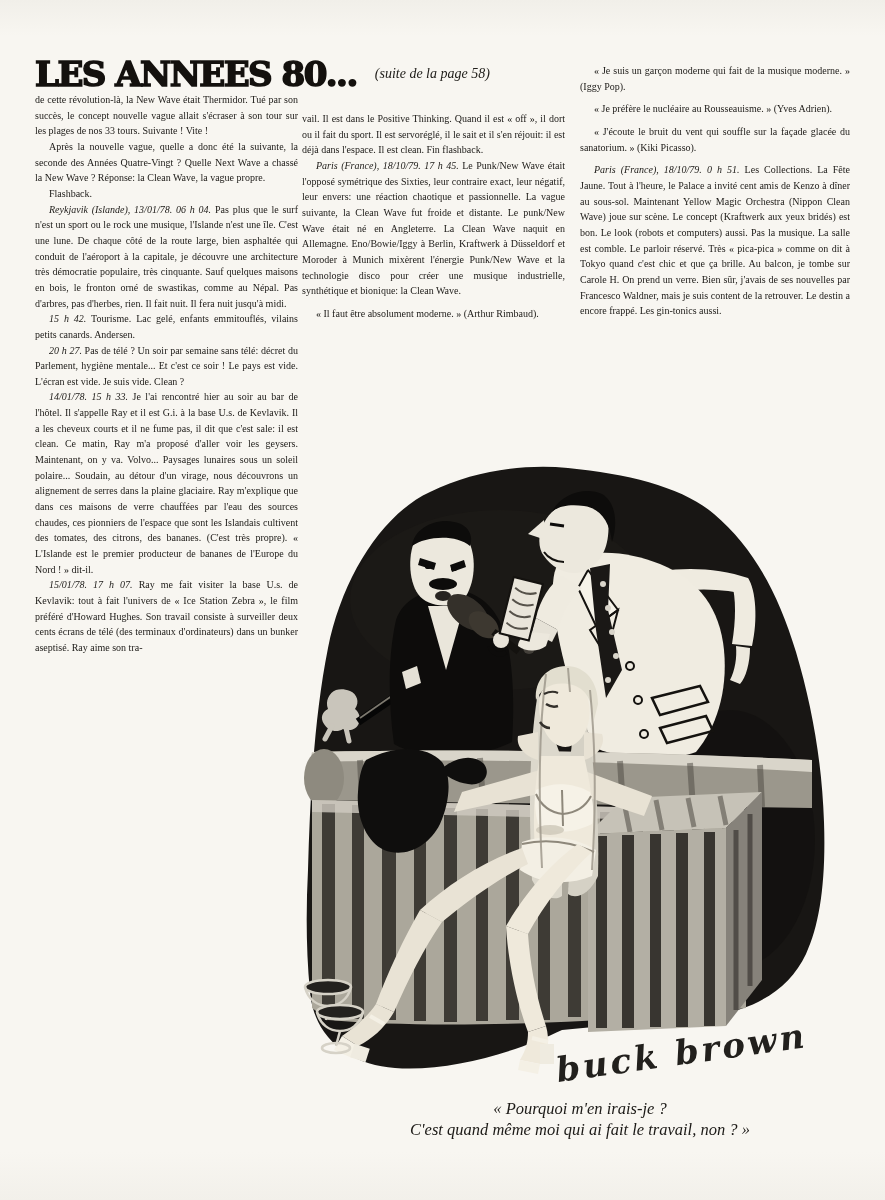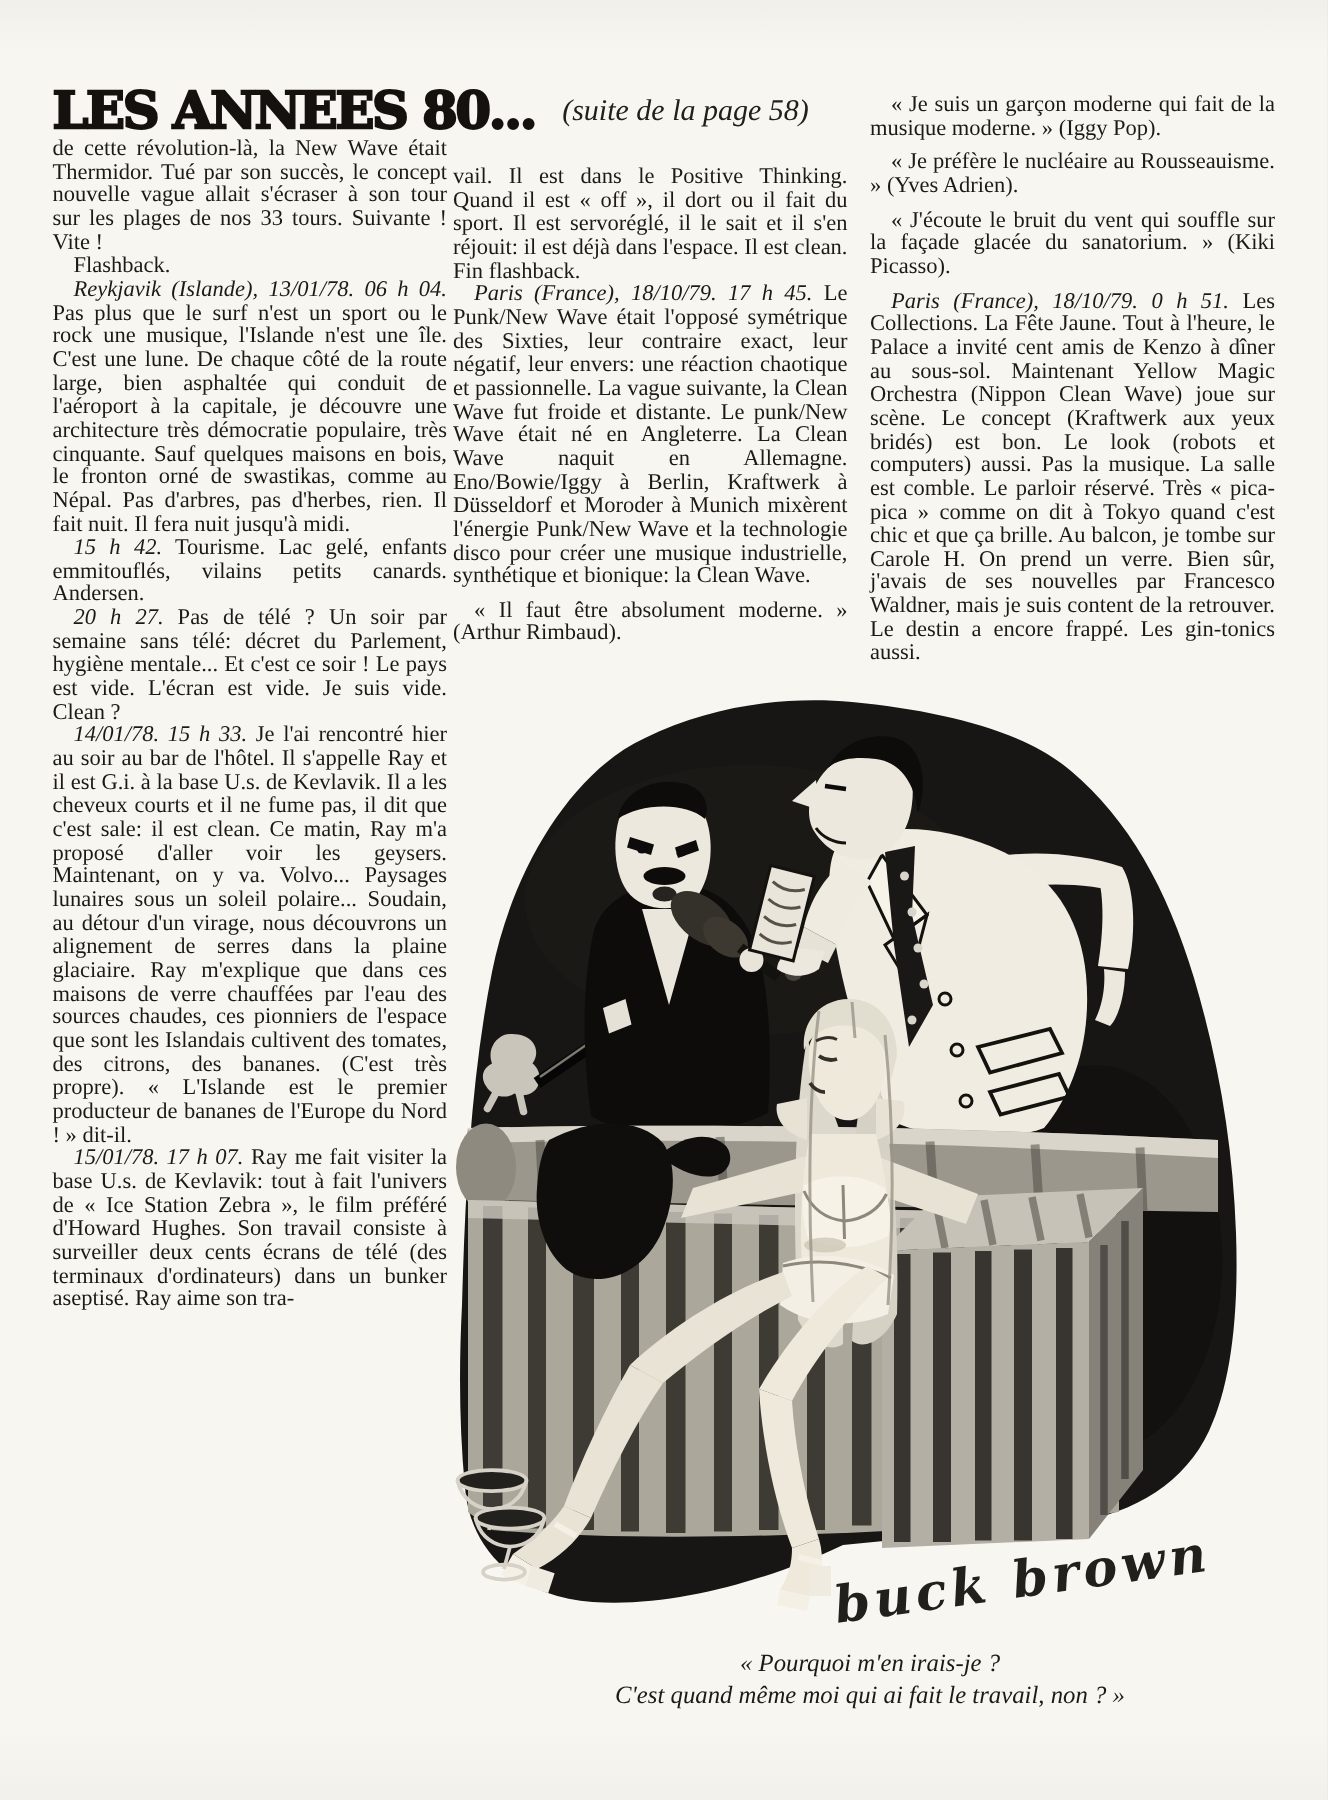--- a/index.html
+++ b/index.html
@@ -17,25 +17,25 @@
     position:absolute;left:35px;top:56px;
     display:flex;align-items:center;gap:18px;white-space:nowrap;
   }
   .masthead .title{
     font-family:"DejaVu Serif","Liberation Serif",serif;
     font-weight:900;font-size:34px;line-height:36px;
     letter-spacing:-1.5px;color:#14110e;
     -webkit-text-stroke:1.6px #14110e;
   }
   .masthead .subtitle{
-    font-style:italic;font-size:20px;color:#22201c;
+    font-style:italic;font-size:14px;color:#22201c;
   }
   .col{
     position:absolute;width:263px;
-    font-size:15px;line-height:15.65px;
+    font-size:10px;line-height:15.65px;
     text-align:justify;color:#1c1a17;
   }
   #col1{left:35px;top:92px;}
   #col2{left:302px;top:111px;}
   #col3{left:580px;top:63px;width:270px;}
   .col p{margin:0;}
   .col p.indent{text-indent:14px;}
   .col p.gap{margin-top:7px;}
   .ital{font-style:italic;}
   .illustration{
@@ -52,20 +52,21 @@
 
 <div class="page">
 
   <div class="masthead">
     <span class="title">LES ANNEES 80...</span>
     <span class="subtitle">(suite de la page 58)</span>
   </div>
 
   <div class="col" id="col1">
       <p class=""><span>de cette révolution-là, la New Wave était Thermidor. Tué par son succès, le concept nouvelle vague allait s'écraser à son tour sur les plages de nos 33 tours. Suivante ! Vite !</span></p>
+      <p class="indent"><span>Après la nouvelle vague, quelle a donc été la suivante, la seconde des Années Quatre-Vingt ? Quelle Next Wave a chassé la New Wave ? Réponse: la Clean Wave, la vague propre.</span></p>
       <p class="indent"><span>Flashback.</span></p>
       <p class="indent"><span class="ital">Reykjavik (Islande), 13/01/78. 06 h 04.</span><span> Pas plus que le surf n'est un sport ou le rock une musique, l'Islande n'est une île. C'est une lune. De chaque côté de la route large, bien asphaltée qui conduit de l'aéroport à la capitale, je découvre une architecture très démocratie populaire, très cinquante. Sauf quelques maisons en bois, le fronton orné de swastikas, comme au Népal. Pas d'arbres, pas d'herbes, rien. Il fait nuit. Il fera nuit jusqu'à midi.</span></p>
       <p class="indent"><span class="ital">15 h 42.</span><span> Tourisme. Lac gelé, enfants emmitouflés, vilains petits canards. Andersen.</span></p>
       <p class="indent"><span class="ital">20 h 27.</span><span> Pas de télé ? Un soir par semaine sans télé: décret du Parlement, hygiène mentale... Et c'est ce soir ! Le pays est vide. L'écran est vide. Je suis vide. Clean ?</span></p>
       <p class="indent"><span class="ital">14/01/78. 15 h 33.</span><span> Je l'ai rencontré hier au soir au bar de l'hôtel. Il s'appelle Ray et il est G.i. à la base U.s. de Kevlavik. Il a les cheveux courts et il ne fume pas, il dit que c'est sale: il est clean. Ce matin, Ray m'a proposé d'aller voir les geysers. Maintenant, on y va. Volvo... Paysages lunaires sous un soleil polaire... Soudain, au détour d'un virage, nous découvrons un alignement de serres dans la plaine glaciaire. Ray m'explique que dans ces maisons de verre chauffées par l'eau des sources chaudes, ces pionniers de l'espace que sont les Islandais cultivent des tomates, des citrons, des bananes. (C'est très propre). « L'Islande est le premier producteur de bananes de l'Europe du Nord ! » dit-il.</span></p>
       <p class="indent"><span class="ital">15/01/78. 17 h 07.</span><span> Ray me fait visiter la base U.s. de Kevlavik: tout à fait l'univers de « Ice Station Zebra », le film préféré d'Howard Hughes. Son travail consiste à surveiller deux cents écrans de télé (des terminaux d'ordinateurs) dans un bunker aseptisé. Ray aime son tra-</span></p>
     </div>
   <div class="col" id="col2">
       <p class=""><span>vail. Il est dans le Positive Thinking. Quand il est « off », il dort ou il fait du sport. Il est servoréglé, il le sait et il s'en réjouit: il est déjà dans l'espace. Il est clean. Fin flashback.</span></p>
       <p class="indent"><span class="ital">Paris (France), 18/10/79. 17 h 45.</span><span> Le Punk/New Wave était l'opposé symétrique des Sixties, leur contraire exact, leur négatif, leur envers: une réaction chaotique et passionnelle. La vague suivante, la Clean Wave fut froide et distante. Le punk/New Wave était né en Angleterre. La Clean Wave naquit en Allemagne. Eno/Bowie/Iggy à Berlin, Kraftwerk à Düsseldorf et Moroder à Munich mixèrent l'énergie Punk/New Wave et la technologie disco pour créer une musique industrielle, synthétique et bionique: la Clean Wave.</span></p>

